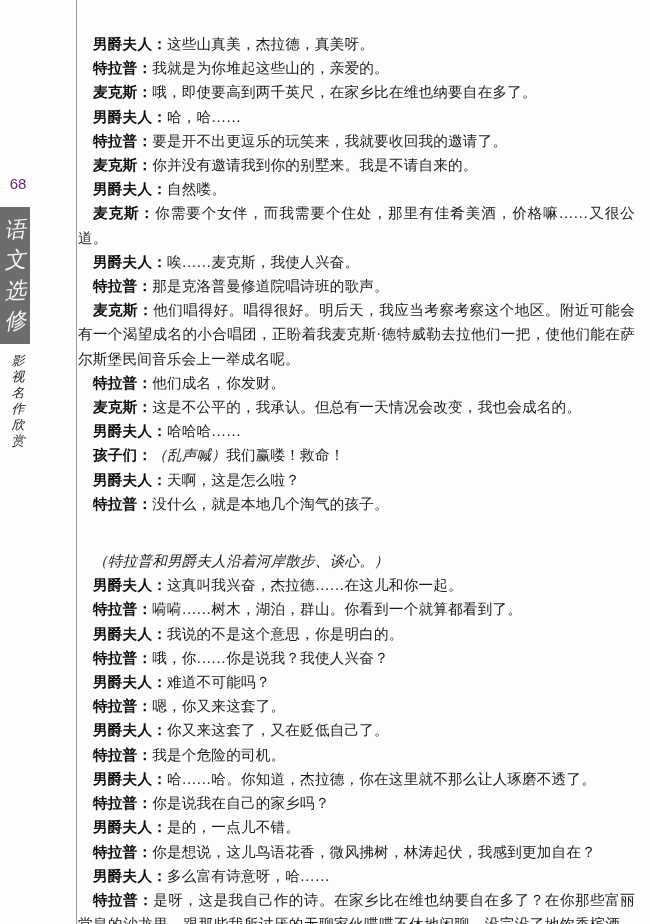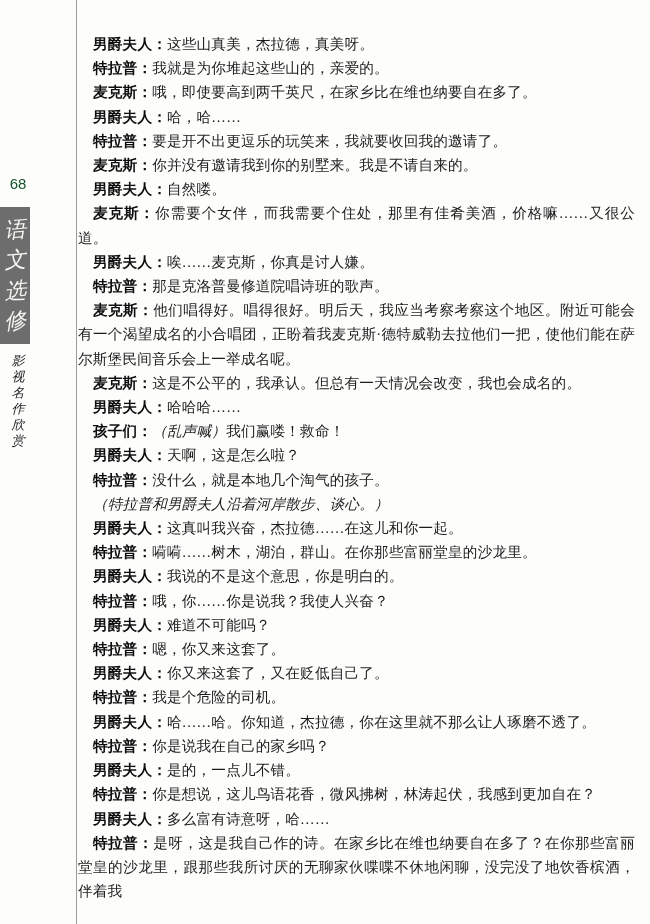--- a/index.html
+++ b/index.html
@@ -13,21 +13,21 @@
   }
   
   .margin-rule{
     position:absolute;left:76px;top:0;width:1px;height:100%;
     background:#9b9b9b;
   }
   .page-number{
     position:absolute;left:4px;top:175px;width:28px;
     text-align:center;
     font-family:"Liberation Sans","DejaVu Sans",sans-serif;
-    font-size:15px;color:#14532d;
+    font-size:15px;color:#701a75;
   }
   
   .series-banner{
     position:absolute;left:0;top:207px;width:30px;height:137px;
     display:flex;flex-direction:column;align-items:center;
     justify-content:space-evenly;box-sizing:border-box;padding:4px 0;
   }
   .series-banner .ch{
     color:#f6f5f1;font-size:22px;line-height:1;
     font-family:"DejaVu Serif",serif;font-style:italic;
@@ -54,21 +54,21 @@
     text-align:justify;
     text-justify:inter-ideograph;
     text-indent:15px;
   }
   .speaker{
     font-family:"Liberation Sans","DejaVu Sans",sans-serif;
     font-weight:bold;color:#0d0d0d;
   }
   .aside{font-style:italic;font-family:Liberation Sans, sans-serif;}
   .stage{font-style:italic;font-family:"DejaVu Serif",serif;}
-  .gap{margin-top:0;}
+  .gap{margin-top:33px;}
 </style>
 </head>
 <body>
 
 <div class="page">
   <div class="margin-rule"></div>
   <div class="page-number">68</div>
   <div class="series-banner" id="series-banner" style="background: rgb(109, 109, 109);">
       <span class="ch">语</span>
       <span class="ch">文</span>
@@ -85,31 +85,32 @@
     </div>
   <main class="text-area" id="script-area">
       <p class="para"><span class="speaker">男爵夫人：</span><span class="line-text">这些山真美，杰拉德，真美呀。</span></p>
       <p class="para"><span class="speaker">特拉普：</span><span class="line-text">我就是为你堆起这些山的，亲爱的。</span></p>
       <p class="para"><span class="speaker">麦克斯：</span><span class="line-text">哦，即使要高到两千英尺，在家乡比在维也纳要自在多了。</span></p>
       <p class="para"><span class="speaker">男爵夫人：</span><span class="line-text">哈，哈……</span></p>
       <p class="para"><span class="speaker">特拉普：</span><span class="line-text">要是开不出更逗乐的玩笑来，我就要收回我的邀请了。</span></p>
       <p class="para"><span class="speaker">麦克斯：</span><span class="line-text">你并没有邀请我到你的别墅来。我是不请自来的。</span></p>
       <p class="para"><span class="speaker">男爵夫人：</span><span class="line-text">自然喽。</span></p>
       <p class="para"><span class="speaker">麦克斯：</span><span class="line-text">你需要个女伴，而我需要个住处，那里有佳肴美酒，价格嘛……又很公道。</span></p>
-      <p class="para"><span class="speaker">男爵夫人：</span><span class="line-text">唉……麦克斯，你真是讨人嫌。</span></p>
+      <p class="para"><span class="speaker">男爵夫人：</span><span class="line-text">唉……麦克斯，我使人兴奋。</span></p>
       <p class="para"><span class="speaker">特拉普：</span><span class="line-text">那是克洛普曼修道院唱诗班的歌声。</span></p>
       <p class="para"><span class="speaker">麦克斯：</span><span class="line-text">他们唱得好。唱得很好。明后天，我应当考察考察这个地区。附近可能会有一个渴望成名的小合唱团，正盼着我麦克斯·德特威勒去拉他们一把，使他们能在萨尔斯堡民间音乐会上一举成名呢。</span></p>
+      <p class="para"><span class="speaker">特拉普：</span><span class="line-text">他们成名，你发财。</span></p>
       <p class="para"><span class="speaker">麦克斯：</span><span class="line-text">这是不公平的，我承认。但总有一天情况会改变，我也会成名的。</span></p>
       <p class="para"><span class="speaker">男爵夫人：</span><span class="line-text">哈哈哈……</span></p>
       <p class="para"><span class="speaker">孩子们：</span><span class="aside">（乱声喊）</span><span class="line-text">我们赢喽！救命！</span></p>
       <p class="para"><span class="speaker">男爵夫人：</span><span class="line-text">天啊，这是怎么啦？</span></p>
       <p class="para"><span class="speaker">特拉普：</span><span class="line-text">没什么，就是本地几个淘气的孩子。</span></p>
       <p class="para stage gap">（特拉普和男爵夫人沿着河岸散步、谈心。）</p>
       <p class="para"><span class="speaker">男爵夫人：</span><span class="line-text">这真叫我兴奋，杰拉德……在这儿和你一起。</span></p>
-      <p class="para"><span class="speaker">特拉普：</span><span class="line-text">嗬嗬……树木，湖泊，群山。在你那些富丽堂皇的沙龙里。</span></p>
+      <p class="para"><span class="speaker">特拉普：</span><span class="line-text">嗬嗬……树木，湖泊，群山。你看到一个就算都看到了。</span></p>
       <p class="para"><span class="speaker">男爵夫人：</span><span class="line-text">我说的不是这个意思，你是明白的。</span></p>
       <p class="para"><span class="speaker">特拉普：</span><span class="line-text">哦，你……你是说我？我使人兴奋？</span></p>
       <p class="para"><span class="speaker">男爵夫人：</span><span class="line-text">难道不可能吗？</span></p>
       <p class="para"><span class="speaker">特拉普：</span><span class="line-text">嗯，你又来这套了。</span></p>
       <p class="para"><span class="speaker">男爵夫人：</span><span class="line-text">你又来这套了，又在贬低自己了。</span></p>
       <p class="para"><span class="speaker">特拉普：</span><span class="line-text">我是个危险的司机。</span></p>
       <p class="para"><span class="speaker">男爵夫人：</span><span class="line-text">哈……哈。你知道，杰拉德，你在这里就不那么让人琢磨不透了。</span></p>
       <p class="para"><span class="speaker">特拉普：</span><span class="line-text">你是说我在自己的家乡吗？</span></p>
       <p class="para"><span class="speaker">男爵夫人：</span><span class="line-text">是的，一点儿不错。</span></p>
       <p class="para"><span class="speaker">特拉普：</span><span class="line-text">你是想说，这儿鸟语花香，微风拂树，林涛起伏，我感到更加自在？</span></p>

